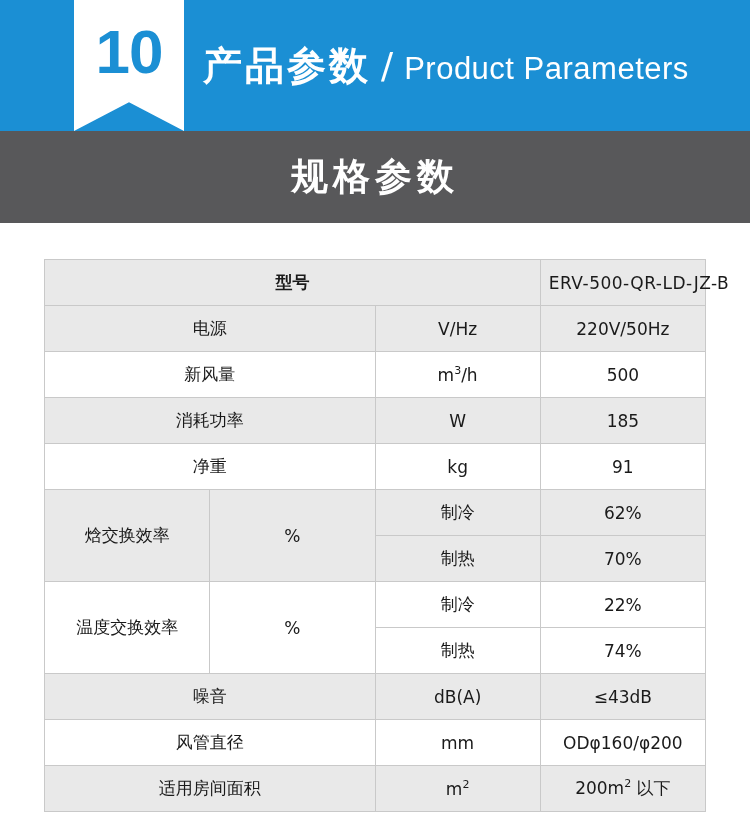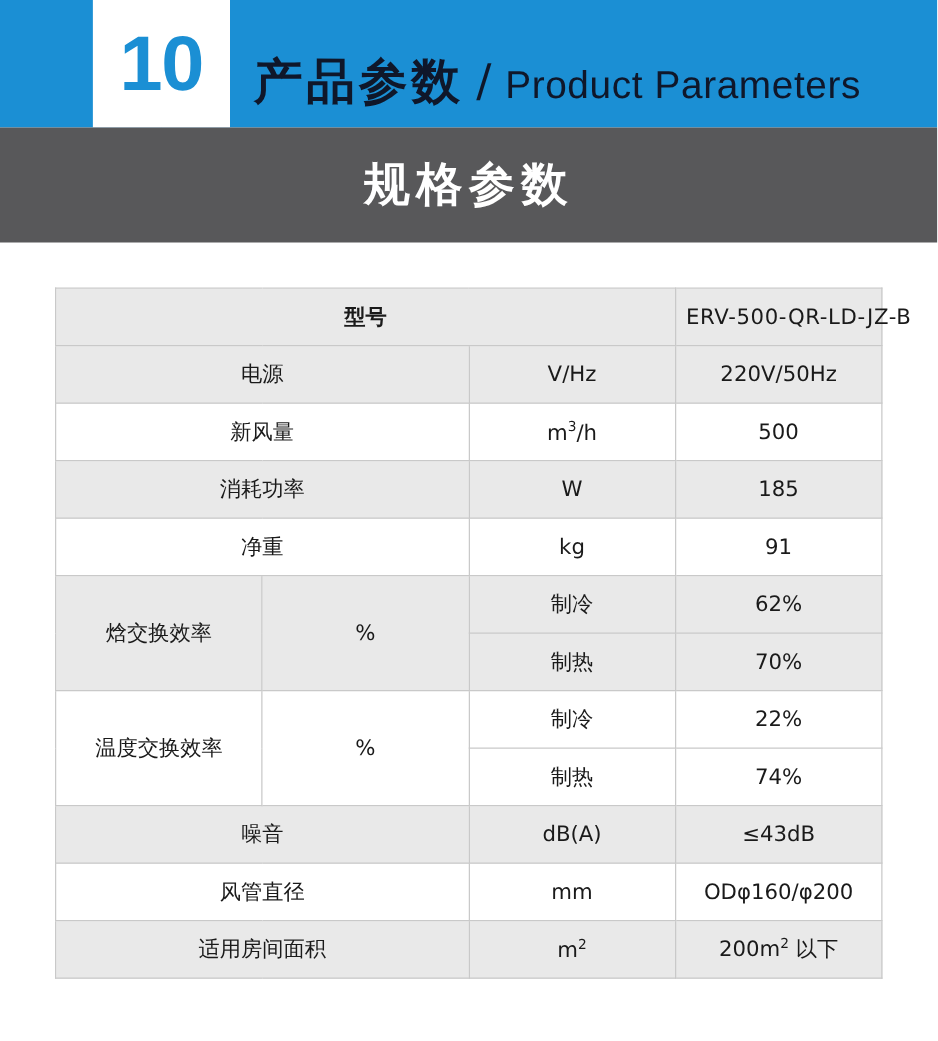--- a/index.html
+++ b/index.html
@@ -19,21 +19,21 @@
     width: 750px;
     height: 833px;
     overflow: hidden;
     background: #ffffff;
   }
 
   
   .banner {
     position: relative;
     width: 750px;
-    height: 102px;
+    height: 131px;
     background: #1b8fd4;
     overflow: hidden;
   }
   .banner-inner {
     position: absolute;
     left: 0;
     top: 0;
     width: 750px;
     height: 131px;
     display: flex;
@@ -60,21 +60,21 @@
     color: #1b8fd4;
     font-size: 62px;
     font-weight: bold;
     letter-spacing: -1px;
     font-family: "Liberation Sans", sans-serif;
   }
   .banner-title {
     position: absolute;
     left: 203px;
     top: 44px;
-    color: #0f172a;
+    color: #ffffff;
     font-size: 39px;
     font-weight: bold;
     letter-spacing: 3px;
     line-height: 44px;
     white-space: nowrap;
     font-family: "DejaVu Sans", sans-serif;
   }
   .banner-slash {
     font-weight: normal;
     font-size: 36px;

